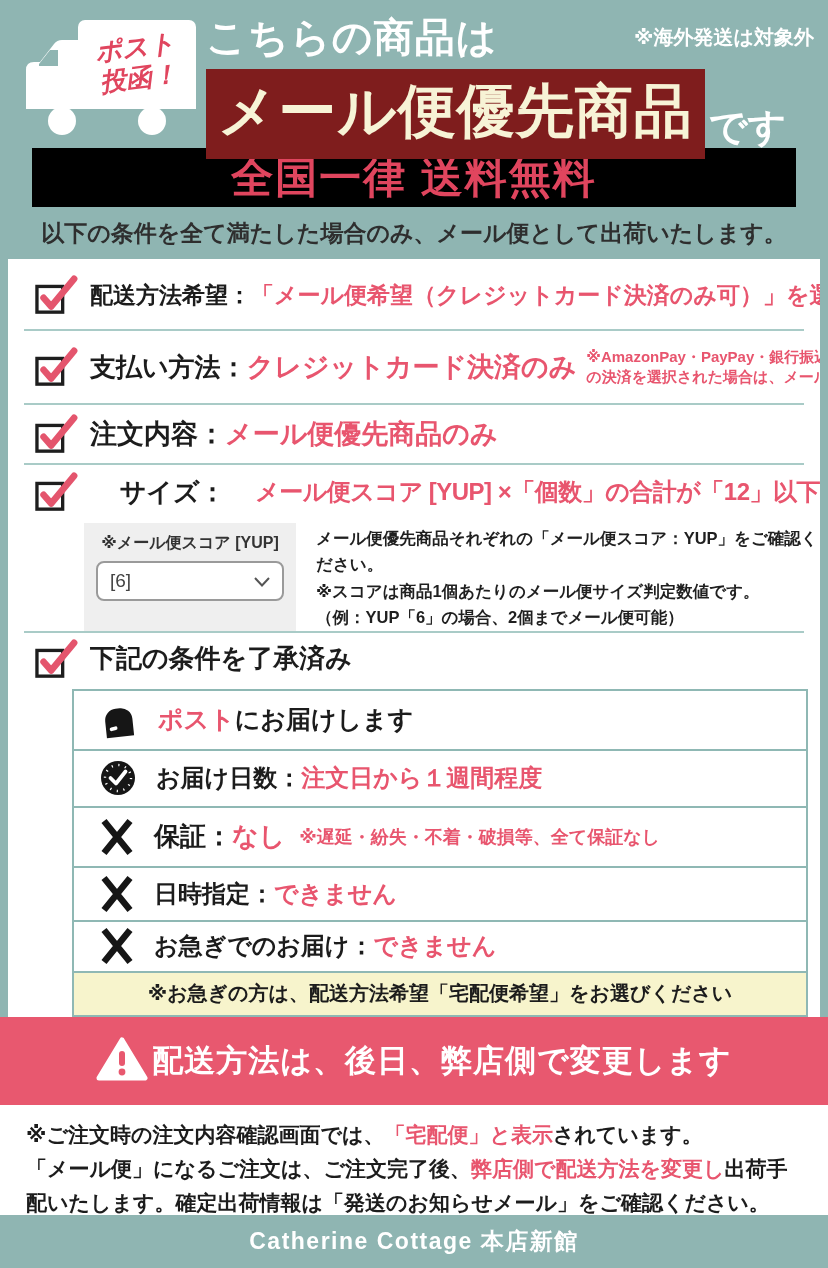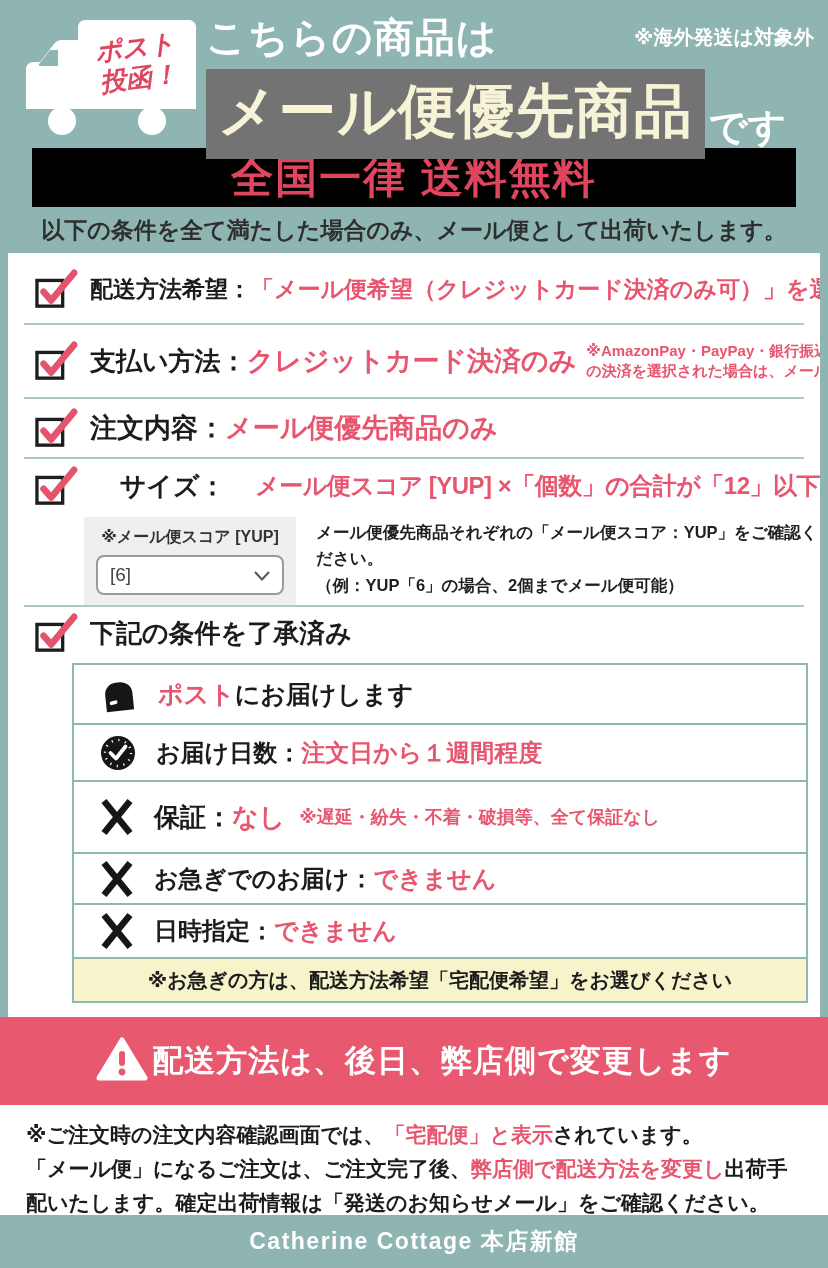--- a/index.html
+++ b/index.html
@@ -10,31 +10,31 @@
   header { height:148px; flex:none; position:relative; }
   .truck { position:absolute; left:18px; top:16px; width:182px; height:122px; }
   .truck svg { position:absolute; left:0; top:0; }
   .truck-label { position:absolute; left:66px; top:16px; width:106px; text-align:center;
     font-size:26px; font-weight:900; font-style:italic; color:#E0455E; line-height:1.18;
     transform:rotate(-7deg); }
   .overseas-note { position:absolute; right:14px; top:24px; color:#fff; font-size:20px; font-weight:700; }
   .head-text { position:absolute; left:206px; top:10px; }
   .head-line1 { color:#fff; font-size:40px; font-weight:800; letter-spacing:1px; }
   .head-line2 { display:flex; align-items:flex-end; margin-top:4px; }
-  .highlight-box { background:#737373; color:#F7F3D6; font-size:58px; font-weight:900;
+  .highlight-box { background:#7f1d1d; color:#F7F3D6; font-size:58px; font-weight:900;
     padding:4px 12px 8px 12px; letter-spacing:1px; white-space:nowrap; }
   .desu { color:#fff; font-size:38px; font-weight:800; margin-left:4px; padding-bottom:6px; }
 
   
   .free-shipping { height:59px; flex:none; margin:0 32px; background:#000000;
     display:flex; align-items:center; justify-content:center; }
   .free-shipping span { color:#E0455E; font-size:42px; font-weight:900; letter-spacing:2px; }
 
   
-  .intro { height:46px; flex:none; display:flex; align-items:center; justify-content:center; }
+  .intro { height:52px; flex:none; display:flex; align-items:center; justify-content:center; }
   .intro span { color:#2E2E2E; font-size:23px; font-weight:700; }
 
   
   .panel { flex:1; margin:0 8px; background:#fff; display:flex; flex-direction:column; overflow:hidden; padding-top:2px; }
   .check-row { display:flex; align-items:center; padding-left:26px; flex:none; }
   .cb { width:44px; height:40px; flex:none; margin-right:12px; }
   .lbl { color:#1C1C1C; font-weight:800; white-space:nowrap; }
   .val { color:#E8556E; font-weight:800; white-space:nowrap; }
   .divider { height:2px; background:#A9CBC7; margin:0 16px; flex:none; }
 
@@ -56,21 +56,21 @@
 
   
   .terms-table { margin:4px 12px 0 64px; border:2px solid #8FB8B4; flex:none; background:#fff; }
   .trow { display:flex; align-items:center; border-bottom:2px solid #8FB8B4; padding-left:24px; gap:18px; }
   .trow:last-child { border-bottom:none; }
   .ticon { flex:none; display:flex; align-items:center; }
   .t-hl { color:#E8556E; font-weight:800; }
   .t-bk { color:#1C1C1C; font-weight:800; }
   .trow-1 { height:60px; font-size:25px; }
   .trow-2 { height:57px; font-size:24px; }
-  .trow-3 { height:72px; font-size:26px; }
+  .trow-3 { height:60px; font-size:26px; }
   .t-note { color:#E8556E; font-size:18px; font-weight:700; margin-left:-4px; }
   .trow-4 { height:54px; font-size:24px; }
   .trow-5 { height:51px; font-size:24px; }
   .trow-note { height:42px; background:#F7F4CC; justify-content:center; padding-left:0; gap:0; font-size:20px; }
   .trow-note span { font-weight:700; color:#1C1C1C; }
   .trow-note .t-hl { font-weight:800; }
 
   
   .warn { height:88px; flex:none; background:#E8586F; display:flex; align-items:center; justify-content:center; gap:4px; }
   .warn-text { color:#fff; font-size:31px; font-weight:900; letter-spacing:1px; }
@@ -182,20 +182,21 @@
           <span>[6]</span>
           <span>
             <svg width="16" height="10" viewBox="0 0 16 10">
                 <path d="M1 1 L8 8.5 L15 1" fill="none" stroke="#555" stroke-width="2"></path>
               </svg>
           </span>
         </div>
       </div>
       <div class="explain">
         <div>メール便優先商品それぞれの「メール便スコア：YUP」をご確認ください。</div>
+        <div>※スコアは商品1個あたりのメール便サイズ判定数値です。</div>
         <div>（例：YUP「6」の場合、2個までメール便可能）</div>
       </div>
     </div>
     <div class="divider"></div>
 
     <section class="check-row row-5">
       <span class="cb">
         <svg width="44" height="40" viewBox="0 0 46 42">
             <rect x="3" y="12" width="27" height="27" fill="none" stroke="#1E1E1E" stroke-width="3.5"></rect>
             <path d="M10 24 L18 33 L42 4" fill="none" stroke="#E4556D" stroke-width="7" stroke-linecap="round" stroke-linejoin="round"></path>
@@ -232,36 +233,36 @@
       <div class="trow trow-3">
         <span class="ticon">
           <svg width="38" height="40" viewBox="0 0 38 40">
               <path d="M6 4 L32 36 M32 4 L6 36" stroke="#161616" stroke-width="6.5"></path>
             </svg>
         </span>
         <span><span class="t-bk">保証：</span><span class="t-hl">なし</span></span>
         <span class="t-note">※遅延・紛失・不着・破損等、全て保証なし</span>
       </div>
 
-      <div class="trow trow-5">
+      <div class="trow trow-4">
         <span class="ticon">
           <svg width="38" height="40" viewBox="0 0 38 40">
               <path d="M6 4 L32 36 M32 4 L6 36" stroke="#161616" stroke-width="6.5"></path>
             </svg>
         </span>
-        <span><span class="t-bk">お急ぎでのお届け：</span><span class="t-hl">できません</span></span>
-      </div>
-
-      <div class="trow trow-4">
+        <span><span class="t-bk">日時指定：</span><span class="t-hl">できません</span></span>
+      </div>
+
+      <div class="trow trow-5">
         <span class="ticon">
           <svg width="38" height="40" viewBox="0 0 38 40">
               <path d="M6 4 L32 36 M32 4 L6 36" stroke="#161616" stroke-width="6.5"></path>
             </svg>
         </span>
-        <span><span class="t-bk">日時指定：</span><span class="t-hl">できません</span></span>
+        <span><span class="t-bk">お急ぎでのお届け：</span><span class="t-hl">できません</span></span>
       </div>
 
       <div class="trow trow-note">
         <span>※お急ぎの方は、</span>
           <span>配送方法希望</span>
           <span class="t-hl">「宅配便希望」</span>
           <span>をお選びください</span>
       </div>
 
     </div>

